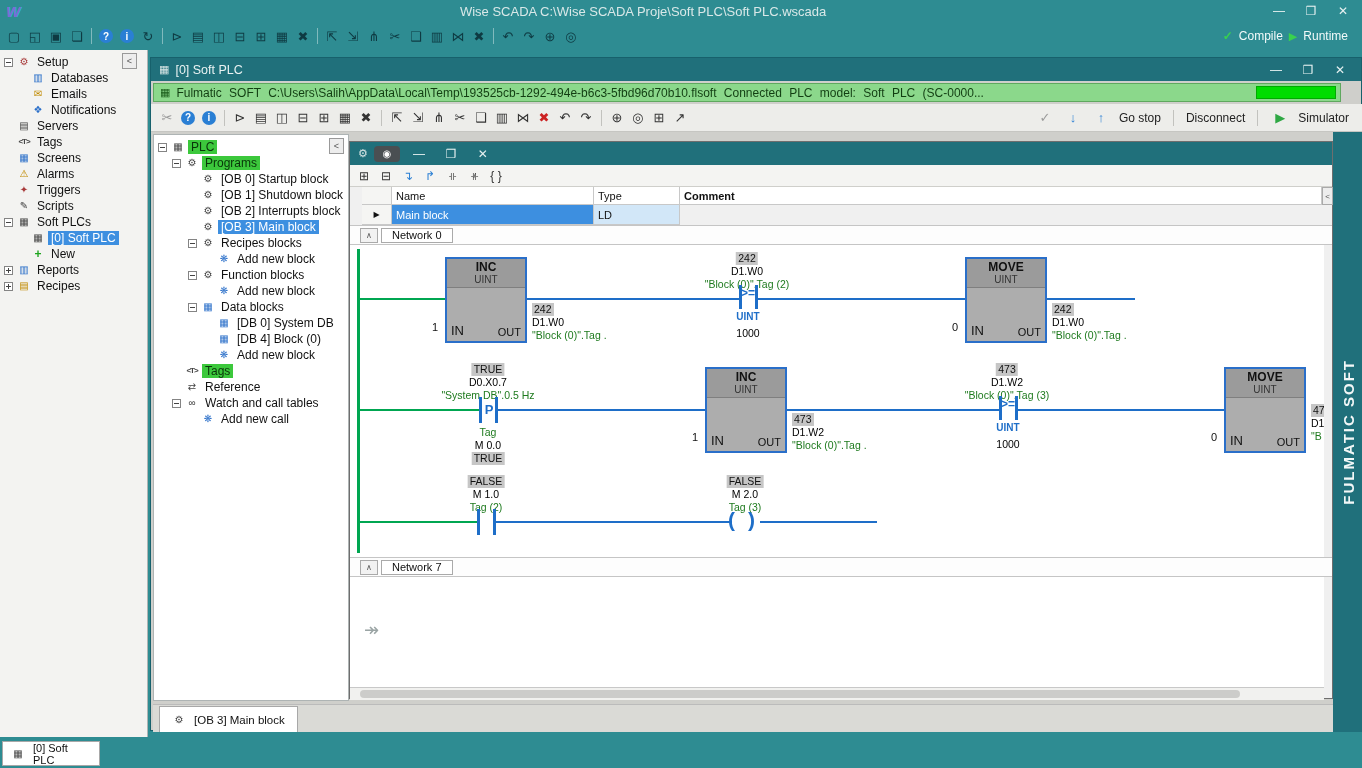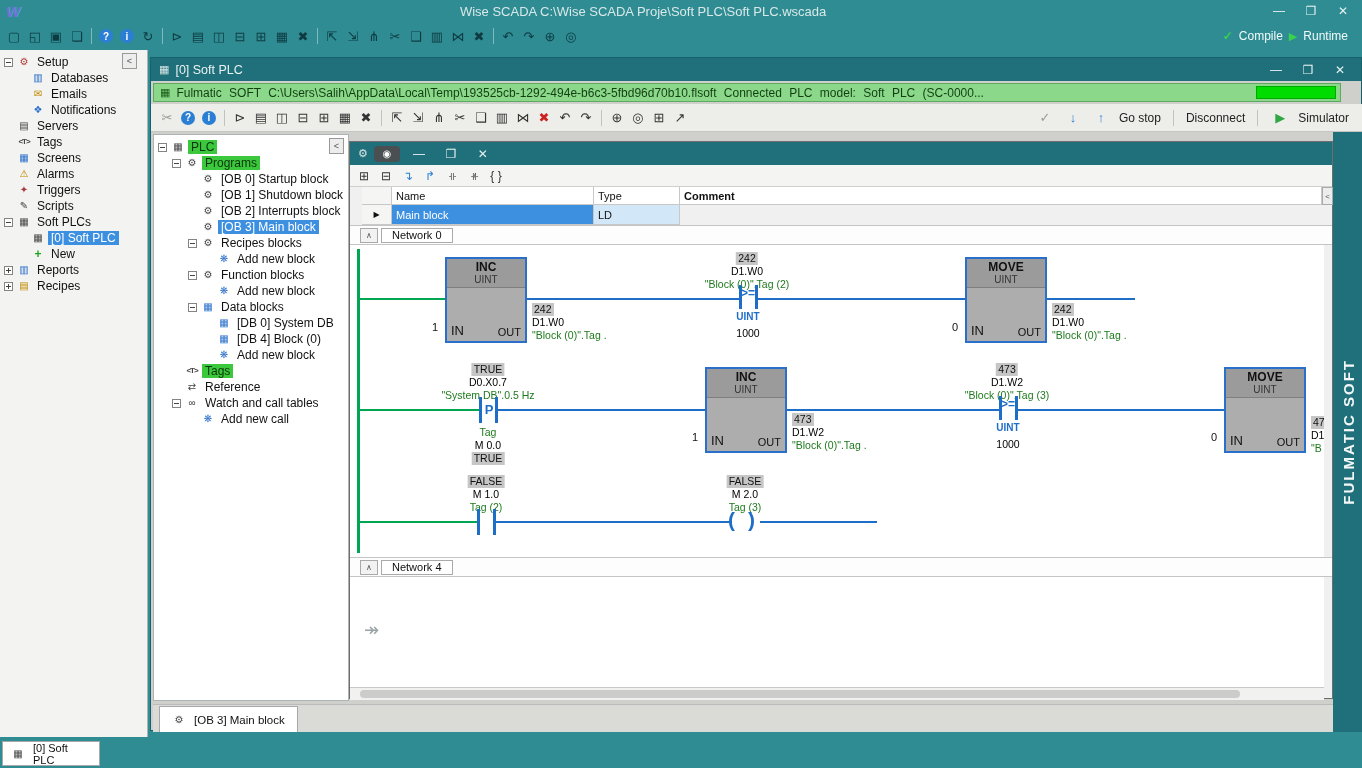--- a/index.html
+++ b/index.html
@@ -517,21 +517,21 @@
       <div class="wb" style="left:668px;top:164px;width:206px;"></div>
       <div class="fblock" style="left:874px;top:122px;">
         <div class="fb-head">
           <div class="fb-title">MOVE</div>
           <div class="fb-type">UINT</div>
         </div>
         <span class="pin-in">IN</span>
         <span class="pin-out">OUT</span>
       </div>
       <span class="pinval" style="left:861px;top:186px;">0</span>
-      <div class="lstack" style="left:961px;top:171px;">
+      <div class="lstack" style="left:961px;top:159px;">
         <span class="badge">47</span>
         <span class="addr">D1</span>
         <span class="tagt">"B</span>
       </div>
 
       <div class="wg" style="left:7px;top:276px;width:120px;"></div>
       <div class="cstack" style="left:136px;top:230px;">
         <span class="badge">FALSE</span>
         <span class="addr">M 1.0</span>
         <span class="tagt">Tag (2)</span>
@@ -544,21 +544,21 @@
         <span class="addr">M 2.0</span>
         <span class="tagt">Tag (3)</span>
       </div>
       <span class="paren" style="left:378px;top:262px;">(</span>
       <span class="paren" style="left:398px;top:262px;">)</span>
       <div class="wb" style="left:410px;top:276px;width:117px;"></div>
     </div>
 
     <div class="nethdr" style="top:415px;">
       <span class="netchev">∧</span>
-      <span class="netlabel">Network 4</span>
+      <span class="netlabel">Network 7</span>
     </div>
     <div id="net1" class="netcanvas">
       <span class="netarrow" style="left:14px;top:42px;">↠</span>
     </div>
 
     <div id="hscroll">
       <div id="hthumb"></div>
     </div>
   </div>
 

